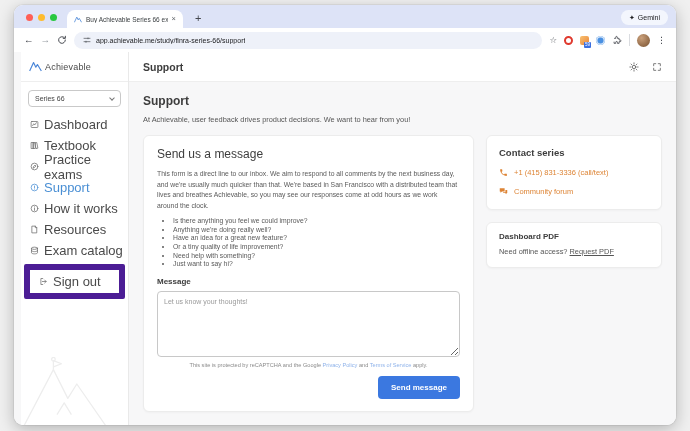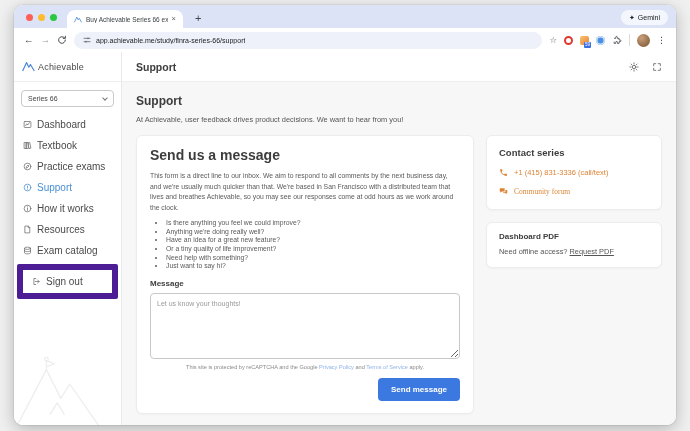--- a/index.html
+++ b/index.html
@@ -37,29 +37,29 @@
   .ext-59 { width:9px; height:9px; border-radius:2px; background:linear-gradient(135deg,#f9c270,#e8833a); position:relative; }
   .ext-59 .badge { position:absolute; right:-2px; bottom:-3px; background:#3b6fe0; color:#fff; font-size:4.5px;
     line-height:1; padding:.5px 1px; border-radius:1px; }
   .ext-blue { width:9px; height:9px; border-radius:50%; background:#4a90e2; box-shadow:inset 0 0 0 1.5px #cfe2f8; }
   .tb-divider { width:1px; height:12px; background:#dadce0; }
   .avatar { width:13px; height:13px; border-radius:50%; background:radial-gradient(circle at 35% 30%, #caa07b, #77502f); }
   .menu-dots { font-size:9px; color:#44474e; }
 
   
   .app { flex:1; display:flex; min-height:0; background:#f7f7f8; }
-  .sidebar { width:108px; flex:0 0 auto; background:#fff; border-right:1px solid #e9e9e9; position:relative; }
+  .sidebar { width:108px; flex:0 0 auto; background:#fff; border-right:1px solid #e9e9e9; position:relative;margin-left:7px; }
   .logo-row { height:30px; border-bottom:1px solid #eee; display:flex; align-items:center; gap:3px; padding-left:8px; }
   .logo-text { font-size:9px; color:#4a4a4a; letter-spacing:.2px; }
   .course-select { margin:8px 7px 3px; height:17px; border:1px solid #c9c9c9; border-radius:4px; background:#fff;
     display:flex; align-items:center; justify-content:space-between; padding:0 6px; font-size:7px; color:#444; }
   .chev { width:4px; height:4px; border-right:1px solid #777; border-bottom:1px solid #777;
     transform:rotate(45deg); margin-top:-2px; }
   .nav-list { padding-top:4px; }
-  .nav-item { height:21px; display:flex; align-items:center; gap:5px; padding-left:9px; font-size:10px; color:#4a4a4a; }
+  .nav-item { height:21px; display:flex; align-items:center; gap:5px; padding-left:9px; font-size:13px; color:#4a4a4a; }
   .nav-item svg { width:9px; height:9px; stroke:#6d6d6d; fill:none; stroke-width:2; stroke-linecap:round; stroke-linejoin:round; flex:0 0 auto; }
   .nav-item.active { color:#4a8fd4; }
   .nav-item.active svg { stroke:#4a8fd4; }
   .signout-wrap { border:6px solid #4c1d95; border-radius:2px; margin:3px 3px 0; }
   .signout-wrap .nav-item { height:23px; }
   .watermark { position:absolute; bottom:-4px; left:0; }
 
   .main { flex:1; display:flex; flex-direction:column; min-width:0; }
   .main-topbar { height:30px; background:#fff; border-bottom:1px solid #eee; display:flex; align-items:center;
     padding:0 14px; flex:0 0 auto; }
@@ -67,21 +67,21 @@
   .topbar-icons { margin-left:auto; display:flex; gap:13px; align-items:center; }
   .topbar-icons svg { stroke:#555; fill:none; stroke-width:1.8; stroke-linecap:round; stroke-linejoin:round; }
 
   .content { flex:1; padding:10px 14px 0; overflow:hidden; }
   .page-h { font-size:12px; font-weight:bold; color:#3d3d3d; margin-top:2px; }
   .page-sub { font-size:7.4px; color:#555; margin-top:7px; }
   .columns { display:flex; gap:12px; margin-top:11px; align-items:flex-start; }
   .card { background:#fff; border-radius:6px; border:1px solid #ececec; box-shadow:0 1px 2px rgba(0,0,0,.03); }
 
   .message-card { flex:1; min-width:0; padding:11px 13px 12px; }
-  .mc-title { font-size:14px; font-weight:bold; color:#3d3d3d; }
+  .mc-title { font-size:12px; font-weight:normal; color:#3d3d3d; }
   .mc-intro { font-size:6.8px; color:#5a5a5a; line-height:1.55; margin-top:8px; }
   .mc-bullets { margin-top:6px; padding-left:16px; font-size:6.8px; color:#5a5a5a; }
   .mc-bullets li { margin:1.6px 0; }
   .msg-label { display:block; font-size:8px; font-weight:bold; color:#3d3d3d; margin-top:10px; }
   .msg-input { display:block; width:100%; height:66px; margin-top:5px; border:1px solid #c8c8c8; border-radius:4px;
     padding:6px; font-size:7px; font-family:inherit; color:#333; resize:both; background:#fff; }
   .msg-input::placeholder { color:#9a9a9a; }
   .recaptcha { text-align:center; font-size:5.6px; color:#8a8a8a; margin-top:5px; }
   .recaptcha a { color:#8fb3ea; text-decoration:none; }
   .btn-row { display:flex; justify-content:flex-end; margin-top:8px; }
@@ -287,21 +287,21 @@
                   <svg viewBox="0 0 24 24" fill="#dd8435" stroke="none">
                       <path d="M6.6 10.8c1.4 2.8 3.8 5.2 6.6 6.6l2.2-2.2c.3-.3.7-.4 1-.2 1.1.4 2.3.6 3.6.6.6 0 1 .4 1 1V20c0 .6-.4 1-1 1C10.8 21 3 13.2 3 4c0-.6.4-1 1-1h3.5c.6 0 1 .4 1 1 0 1.3.2 2.5.6 3.6.1.3 0 .7-.2 1l-2.3 2.2z"></path>
                     </svg>
                   <a href="#" style="color:#dd8435;text-decoration:none;">+1 (415) 831-3336 (call/text)</a>
                 </div>
                 <div class="cc-row">
                   <svg viewBox="0 0 24 24" fill="#dd8435" stroke="none">
                       <path d="M2 3h13v9H8l-4 3v-3H2z"></path>
                       <path d="M17 8h5v8h-2v3l-4-3h-5v-2h6z"></path>
                     </svg>
-                  <a href="#" style="color:#dd8435;text-decoration:none;font-family:Liberation Serif, serif;">Community forum</a>
+                  <a href="#" style="color:#dd8435;text-decoration:none;">Community forum</a>
                 </div>
               </section>
 
               <section class="card textbook-card">
                 <h4 class="tbk-title">Dashboard PDF</h4>
                 <p class="tbk-line"><span>Need offline access? </span><a href="#">Request PDF</a></p>
               </section>
             </div>
 
           </div>

